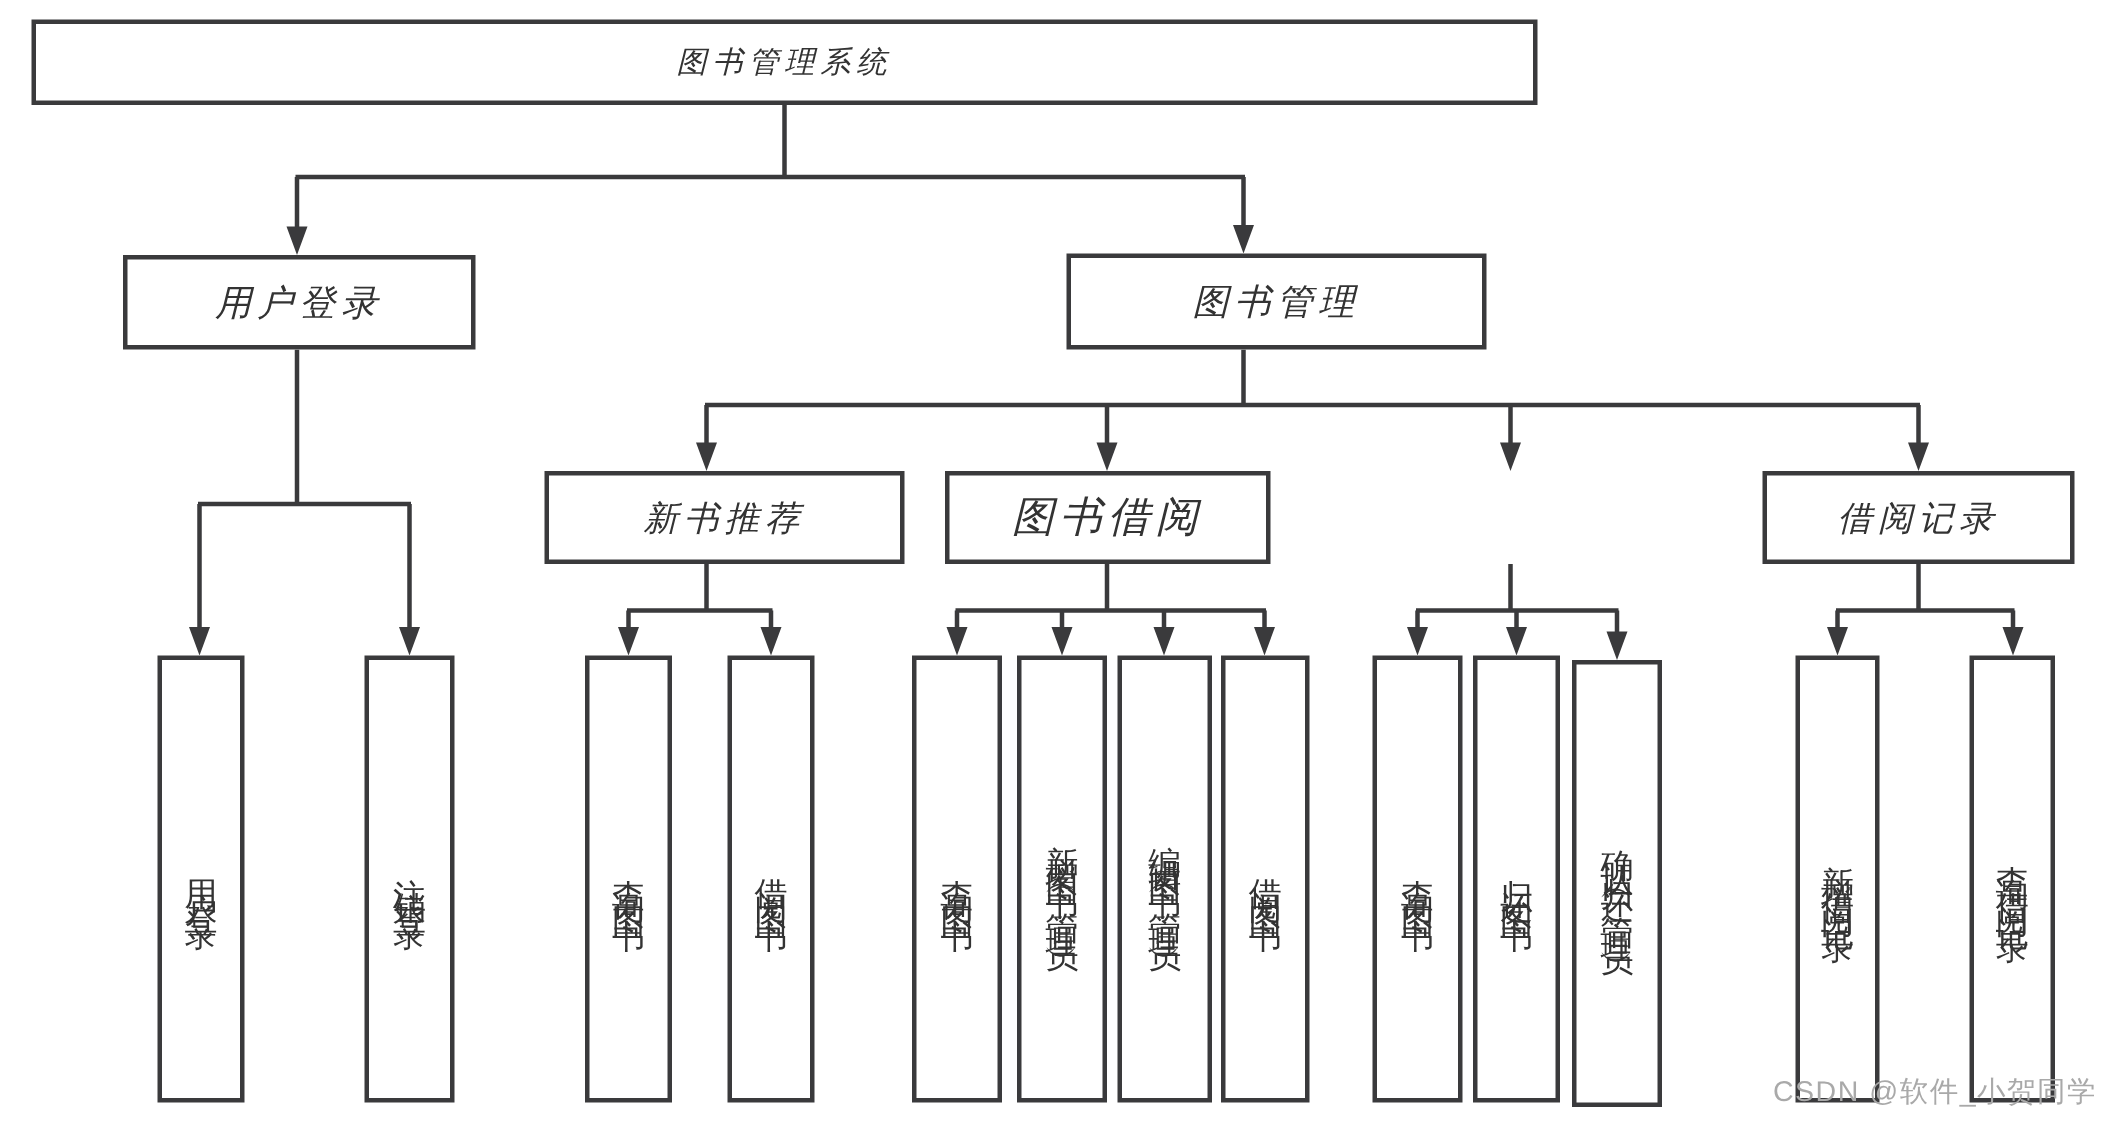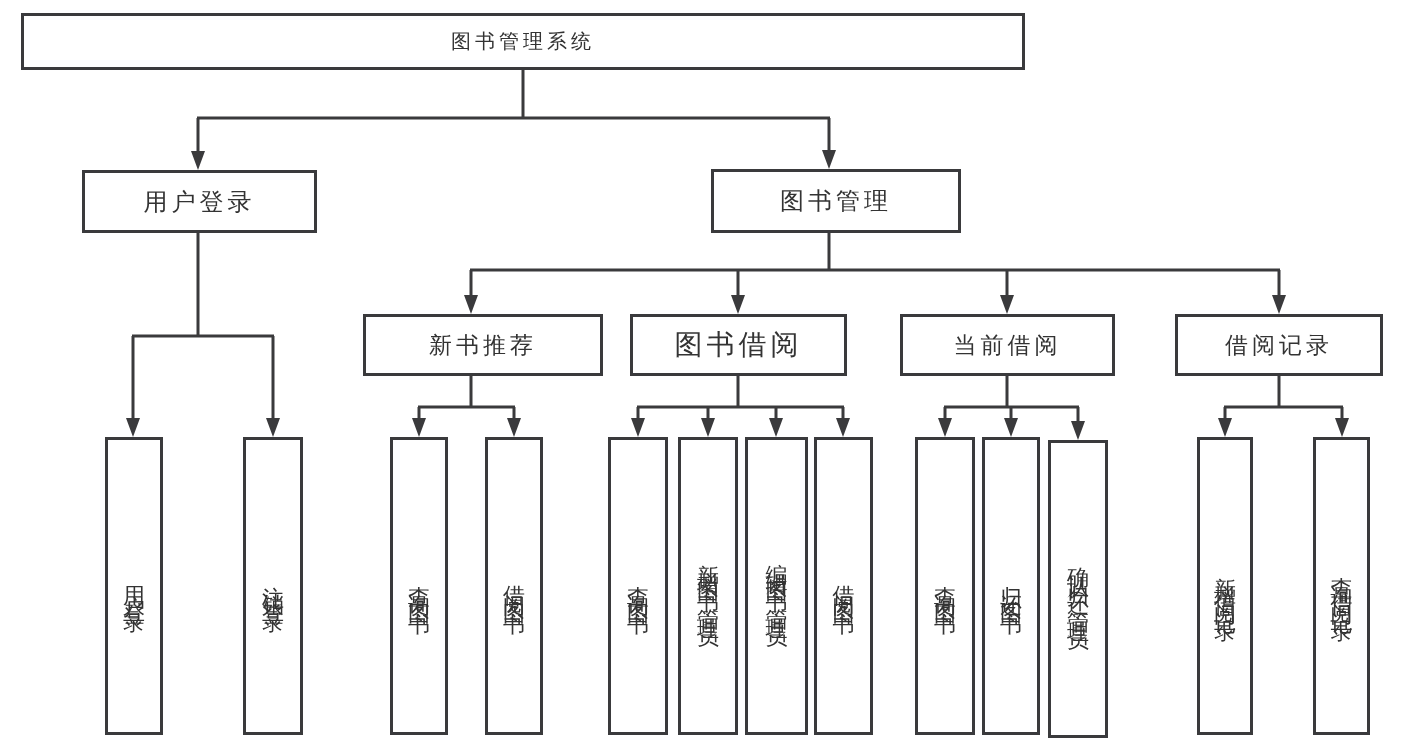--- a/index.html
+++ b/index.html
@@ -28,21 +28,21 @@
     position: absolute;
     box-sizing: border-box;
     background: #ffffff;
     border: 3px solid #3a3a3c;
     display: flex;
     align-items: center;
     justify-content: center;
     color: #333333;
     white-space: nowrap;
   }
-  .nh { letter-spacing: 4px; }
+  .nh { letter-spacing: 4px; font-style: italic; }
   .nv {
     writing-mode: vertical-rl;
     text-orientation: mixed;
     font-size: 22px;
     letter-spacing: 9px;
   }
   .watermark {
     position: absolute;
     right: 7px;
     bottom: 6px;
@@ -82,39 +82,39 @@
              M938 418 L952 418 L945 437 Z
              M1004 418 L1018 418 L1011 437 Z
              M1071 421 L1085 421 L1078 440 Z
              M1218 418 L1232 418 L1225 437 Z
              M1335 418 L1349 418 L1342 437 Z" fill="#3a3a3c"></path>
   </svg>
 
   <div class="node nh" style="left:21px;top:13px;width:1004px;height:57px;font-size:20px">图书管理系统</div>
 
   <div class="node nh" style="left:82px;top:170px;width:235px;height:63px;font-size:24px">用户登录</div>
-  <div class="node nh" style="left:711px;top:169px;width:250px;height:64px;font-size:24px">图书管理</div>
+  <div class="node nh" style="left:711px;top:169px;width:280px;height:64px;font-size:24px">图书管理</div>
 
   <div class="node nh" style="left:363px;top:314px;width:240px;height:62px;font-size:23px">新书推荐</div>
   <div class="node nh" style="left:630px;top:314px;width:217px;height:62px;font-size:28px">图书借阅</div>
-  <div class="node nh" style="left:900px;top:314px;width:215px;height:62px;font-size:23px">当前借阅</div>
   <div class="node nh" style="left:1175px;top:314px;width:208px;height:62px;font-size:23px">借阅记录</div>
 
   <div class="node nv" style="left:105px;top:437px;width:58px;height:298px">用户登录</div>
   <div class="node nv" style="left:243px;top:437px;width:60px;height:298px">注销登录</div>
 
   <div class="node nv" style="left:390px;top:437px;width:58px;height:298px">查询图书</div>
   <div class="node nv" style="left:485px;top:437px;width:58px;height:298px">借阅图书</div>
 
   <div class="node nv" style="left:608px;top:437px;width:60px;height:298px">查询图书</div>
   <div class="node nv" style="left:678px;top:437px;width:60px;height:298px">新增图书（管理员）</div>
   <div class="node nv" style="left:745px;top:437px;width:63px;height:298px">编辑图书（管理员）</div>
   <div class="node nv" style="left:814px;top:437px;width:59px;height:298px">借阅图书</div>
 
   <div class="node nv" style="left:915px;top:437px;width:60px;height:298px">查询图书</div>
   <div class="node nv" style="left:982px;top:437px;width:58px;height:298px">归还图书</div>
   <div class="node nv" style="left:1048px;top:440px;width:60px;height:298px">确认归还（管理员）</div>
 
   <div class="node nv" style="left:1197px;top:437px;width:56px;height:298px">新增借阅记录</div>
   <div class="node nv" style="left:1313px;top:437px;width:57px;height:298px">查询借阅记录</div>
 
+  <div class="watermark">CSDN @软件_小贺同学</div>
 
 </div>
 
 </body></html>

